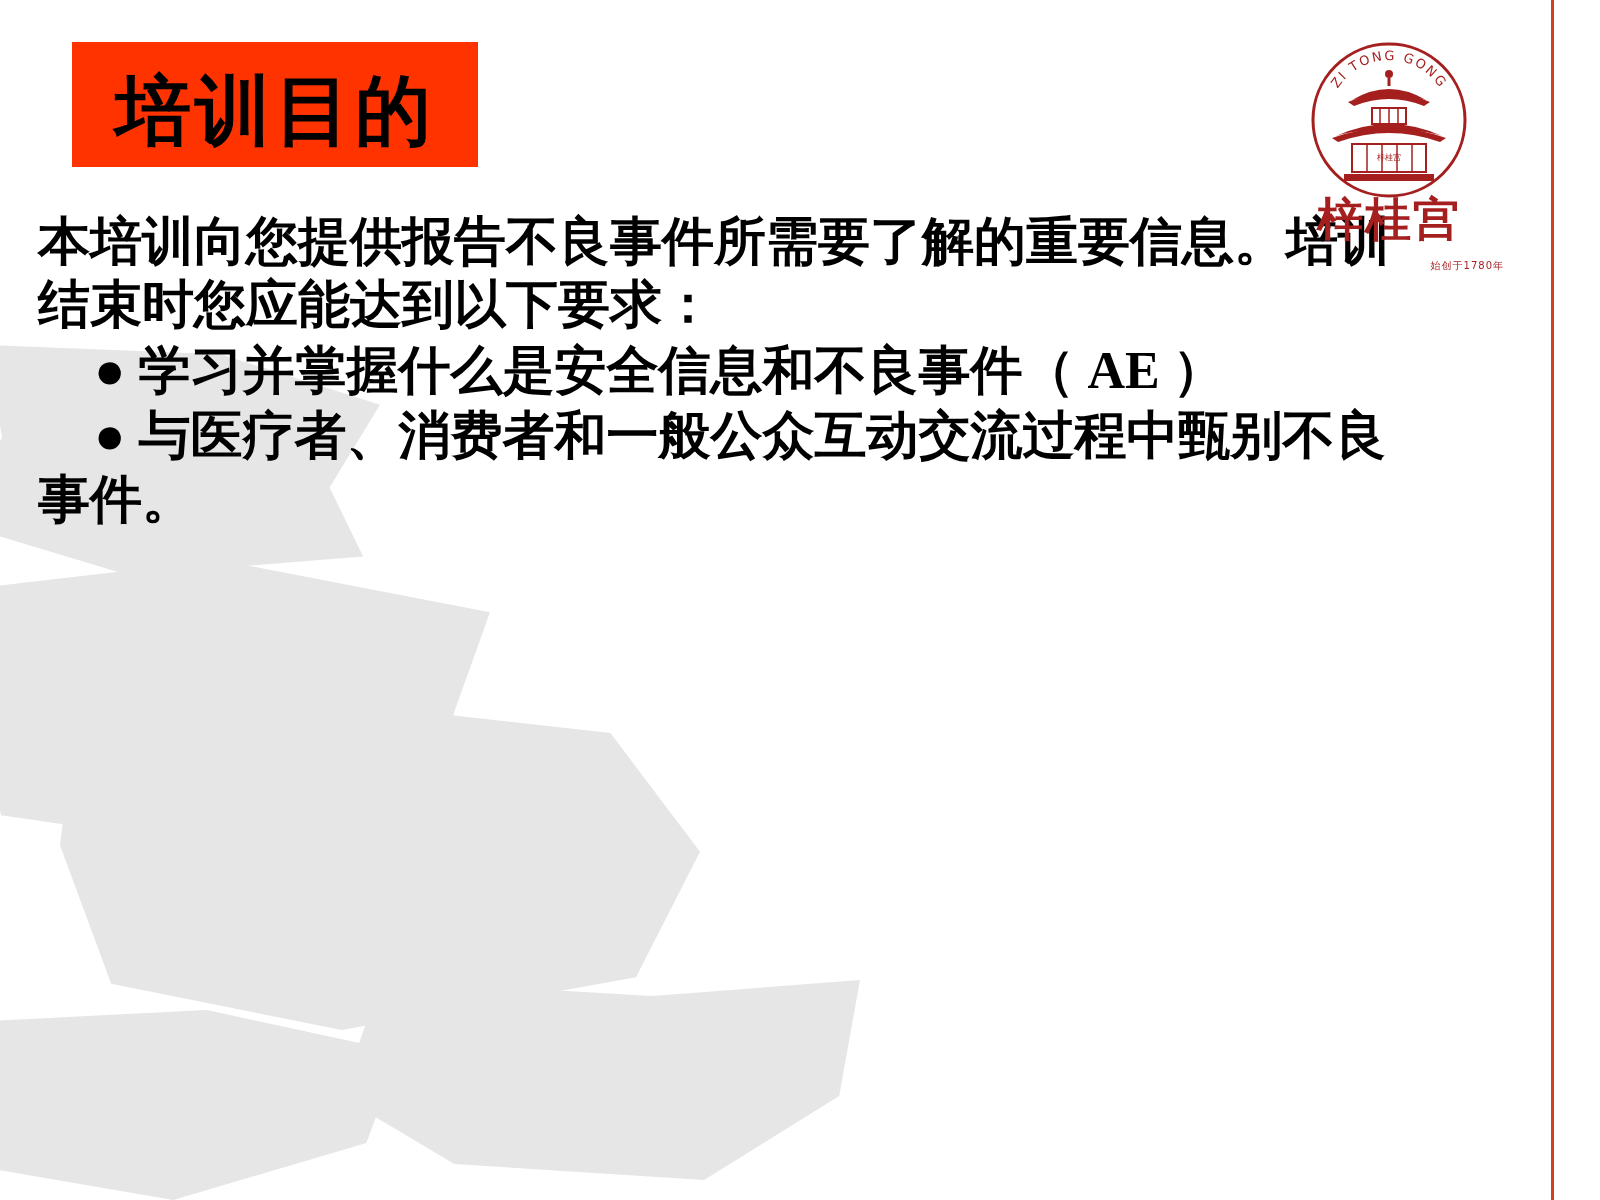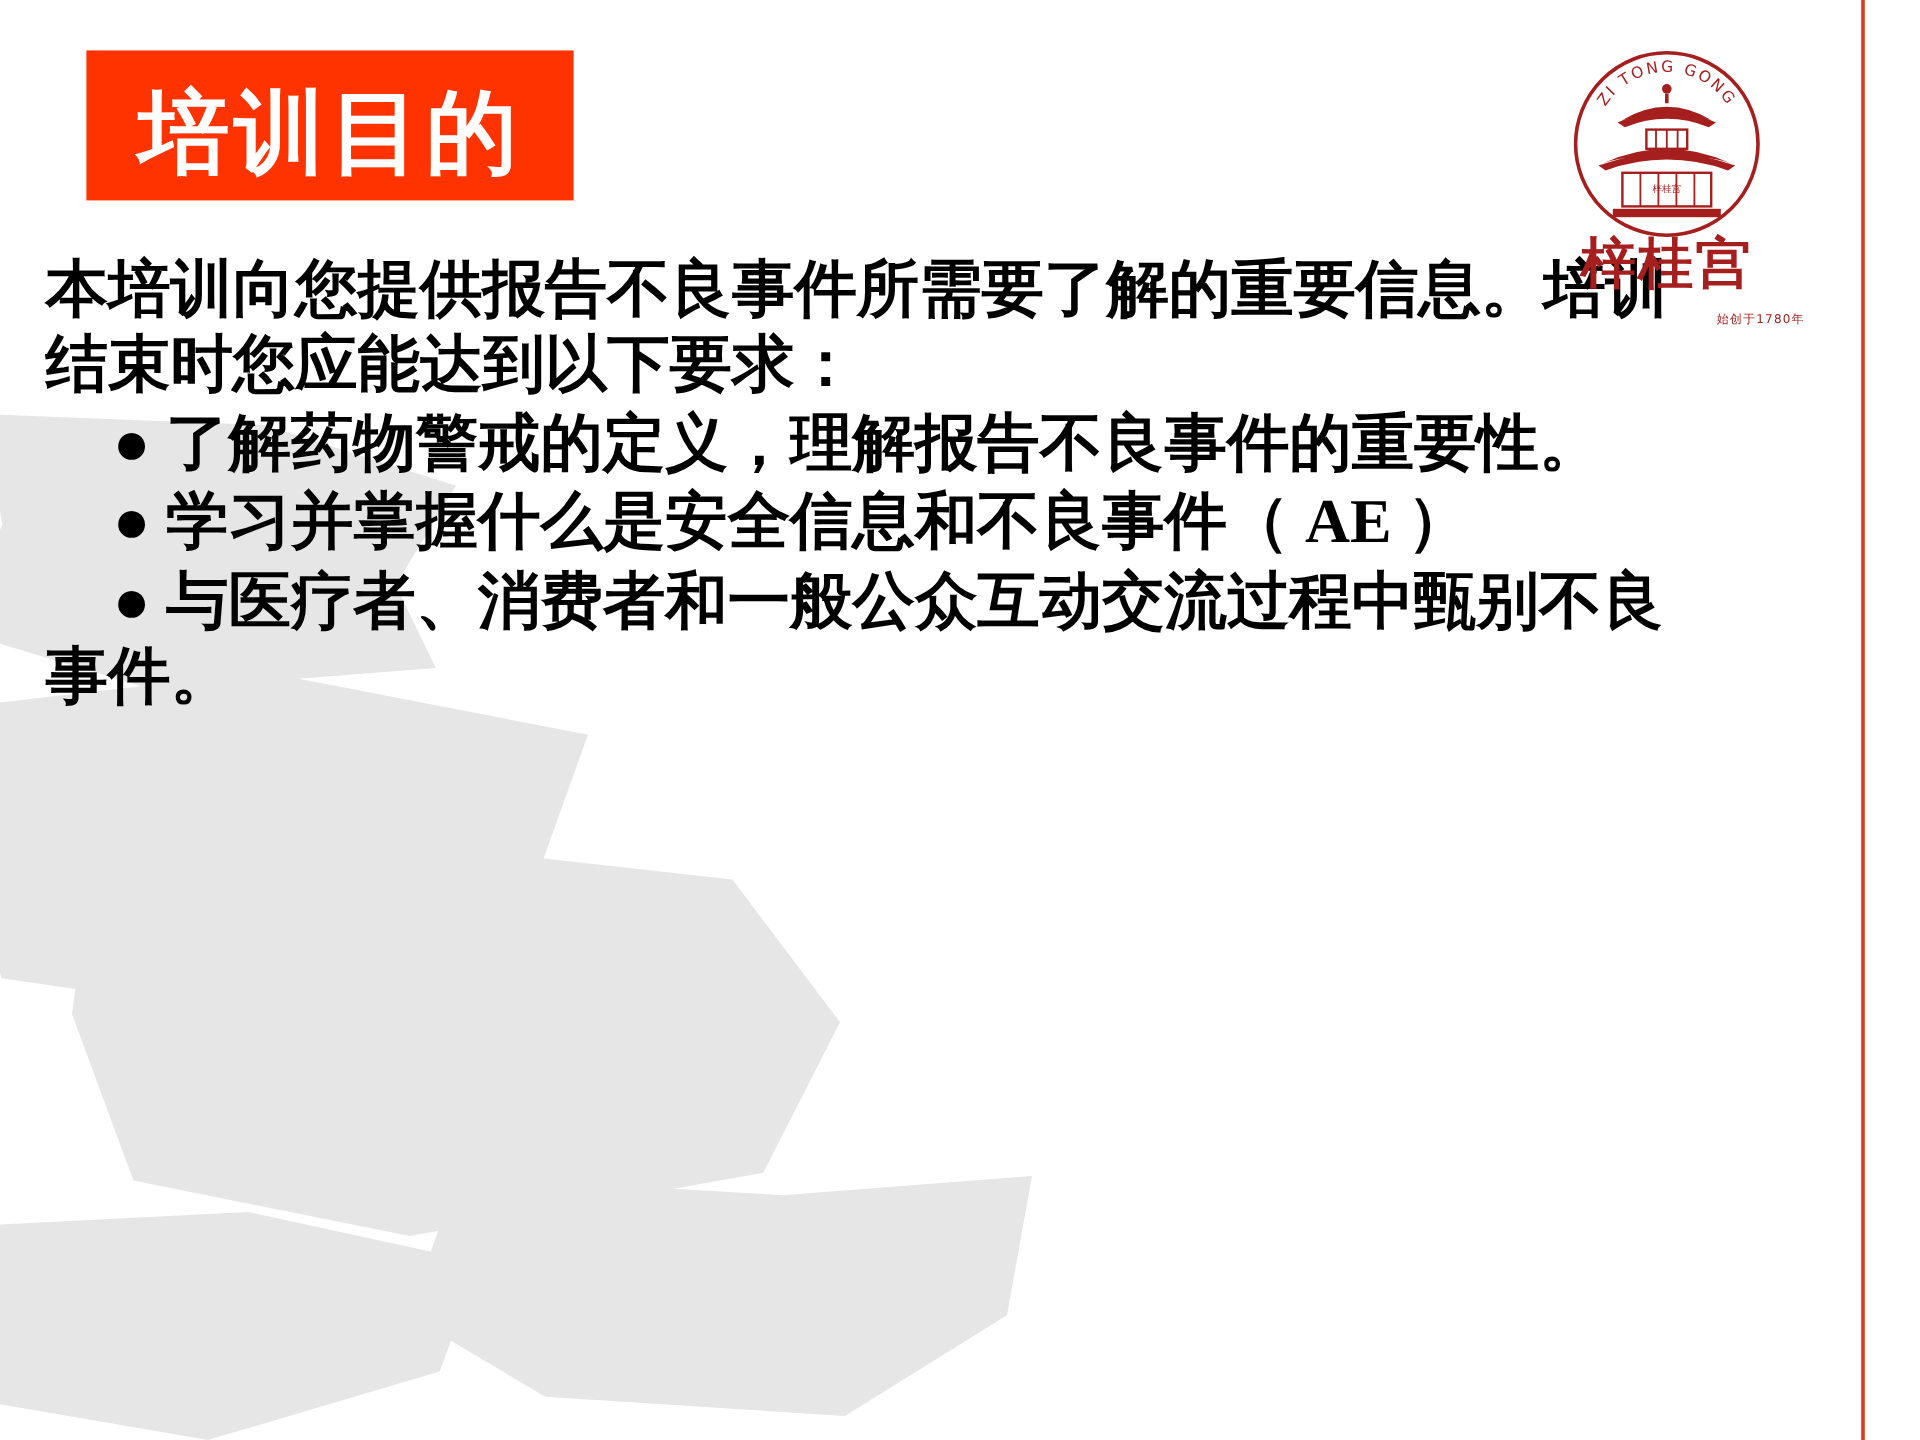--- a/index.html
+++ b/index.html
@@ -75,21 +75,21 @@
     top: 42px;
     width: 406px;
     height: 125px;
     background: #ff3300;
     z-index: 3;
     display: flex;
     align-items: center;
     justify-content: center;
   }
   #title-text {
-    color: #ffffff;
+    color: #000000;
     font-size: 76px;
     font-weight: bold;
     letter-spacing: 4px;
     line-height: 1;
     font-family: "DejaVu Sans", "Liberation Sans", sans-serif;
     margin-top: 12px;
   }
 
   
   #logo {
@@ -185,24 +185,20 @@
     <text x="115" y="130" font-family="DejaVu Sans, Liberation Sans, sans-serif" font-size="8" fill="#a51f1f" text-anchor="middle">梓桂宫</text>
 
     <text x="115" y="205" font-family="DejaVu Sans, Liberation Sans, sans-serif" font-size="46" font-weight="bold" fill="#a51f1f" text-anchor="middle" letter-spacing="2">梓桂宫</text>
   </svg>
   <span id="logo-caption">始创于1780年</span>
 </div>
 
 <div id="body-text">
   <p class="para">本培训向您提供报告不良事件所需要了解的重要信息。培训结束时您应能达到以下要求：</p>
 
-  <p class="para indent">
-    <span>●</span>
-    <span>了解药物警戒的定义，理解报告不良事件的重要性。</span>
-  </p>
 
   <p class="para indent">
     <span>●</span>
     <span>学习并掌握什么是安全信息和不良事件（ AE ）</span>
   </p>
 
   <p class="para indent">
     <span>●</span>
     <span>与医疗者、消费者和一般公众互动交流过程中甄别不良事件。</span>
   </p>

